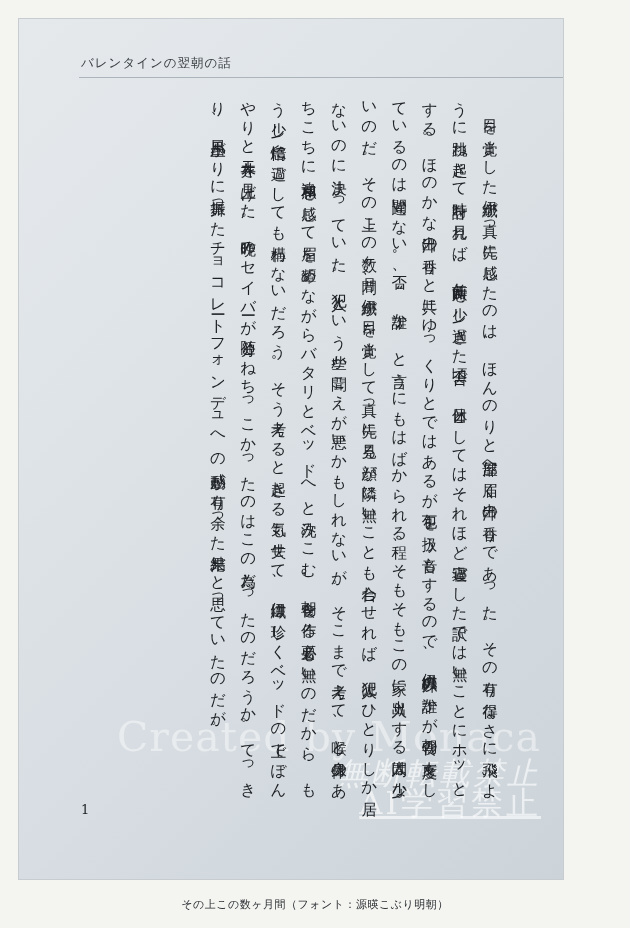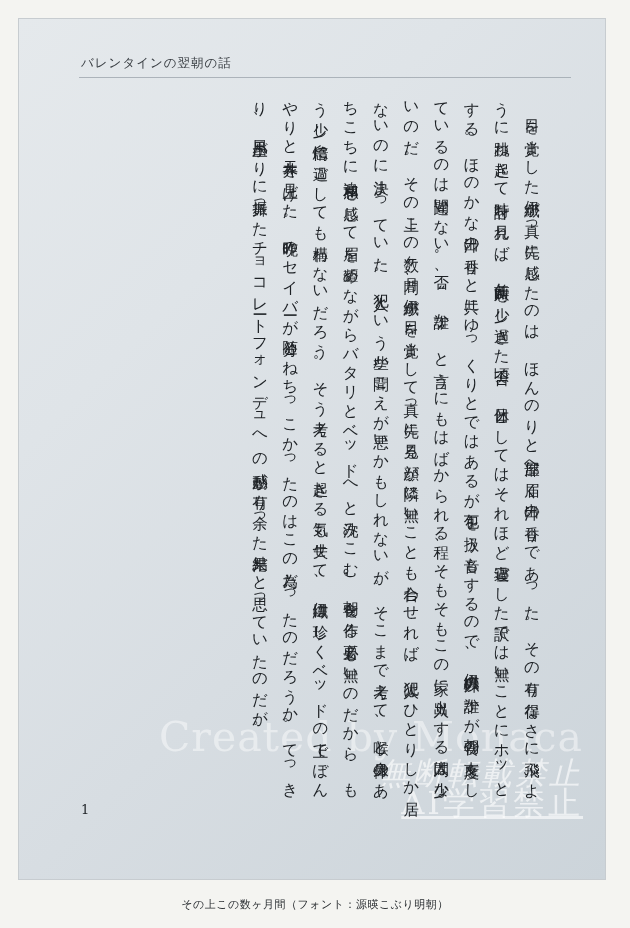--- a/index.html
+++ b/index.html
@@ -18,21 +18,21 @@
     width: 630px;
     height: 928px;
     box-sizing: border-box;
     background: #f4f4f1;
   }
   
   .paper {
     position: absolute;
     left: 18px;
     top: 18px;
-    width: 588px;
+    width: 546px;
     height: 862px;
     box-sizing: border-box;
     background: linear-gradient(135deg, #e5e9ec 0%, #dfe4e8 30%, #d7dde2 60%, #ccd4da 100%);
     border: 1px solid #c7ccd0;
     overflow: hidden;
   }
   
   .doc-header {
     position: absolute;
     top: 36px;

